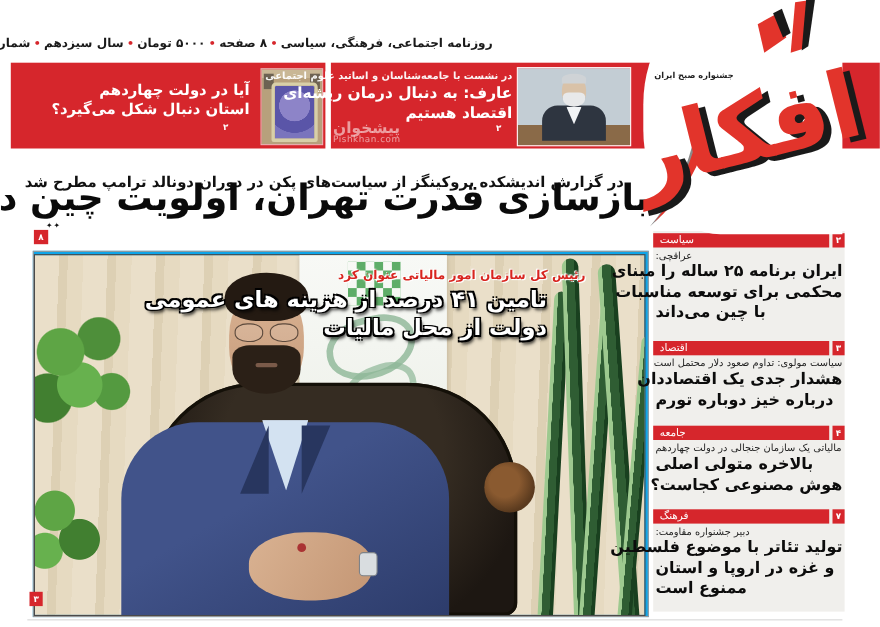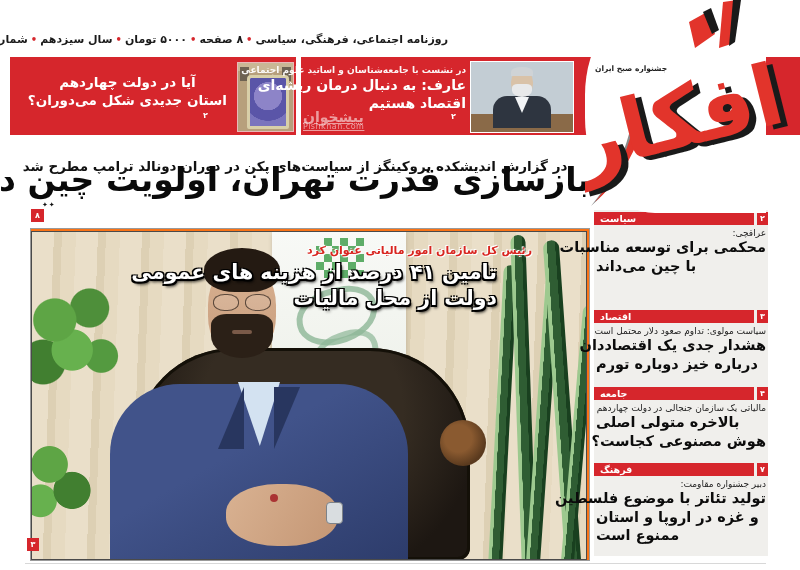--- a/index.html
+++ b/index.html
@@ -7,21 +7,21 @@
   #page{position:relative;width:800px;height:570px;background:#fff;overflow:hidden;margin:0 auto;}
 
   
   #infoline{position:absolute;top:33px;right:352px;white-space:nowrap;font-size:11px;font-weight:bold;color:#1a1a1a;}
   #infoline .dot{color:#d6262c;margin:0 3px;font-size:10px;}
 
   .redbox{position:absolute;top:57px;height:78px;background:#d6262c;}
   #box-left{left:10px;width:286px;}
   #box-mid{left:301px;width:499px;}
 
-  #box-left .bl-text{position:absolute;top:17px;right:69px;text-align:center;color:#fff;font-weight:bold;font-size:13.5px;line-height:17.5px;white-space:nowrap;}
+  #box-left .bl-text{position:absolute;top:17px;right:69px;text-align:right;color:#fff;font-weight:bold;font-size:13.5px;line-height:17.5px;white-space:nowrap;}
   .mini-num{position:absolute;color:#fff;font-size:8px;font-weight:bold;}
   #bl-num{top:54px;left:193px;}
   #bm-num{top:55px;left:150px;}
 
   
   #bl-photo{position:absolute;left:227px;top:5px;width:55px;height:68px;background:
     linear-gradient(180deg,#c9b795 0 12%,#b7a07c 12% 100%);border:1px solid #e8b9b9;overflow:hidden;}
   #bl-photo .win{position:absolute;width:9px;height:14px;background:#6d6252;top:4px;}
   #bl-photo .tile{position:absolute;left:9px;top:12px;width:36px;height:48px;background:
     radial-gradient(circle at 50% 38%, #8d84c8 0 40%, #5a55a8 41% 70%, #7a74bd 71%);
@@ -31,41 +31,41 @@
   #bm-photo{position:absolute;left:169px;top:4px;width:102px;height:70px;background:
     linear-gradient(180deg,#c3cdd4 0 74%,#8a6a48 74% 100%);border:1.5px solid #fff;overflow:hidden;}
   #bm-photo .suit{position:absolute;left:22px;top:34px;width:58px;height:32px;background:#2e3540;border-radius:14px 14px 0 0;}
   #bm-photo .shirtv{position:absolute;left:44px;top:35px;width:14px;height:16px;background:#f2f4f6;clip-path:polygon(0 0,100% 0,50% 100%);}
   #bm-photo .head{position:absolute;left:40px;top:8px;width:22px;height:26px;background:#d9c2a8;border-radius:46%;}
   #bm-photo .hair{position:absolute;left:40px;top:5px;width:22px;height:9px;background:#cfd3d6;border-radius:50% 50% 0 0;}
   #bm-photo .beard{position:absolute;left:41px;top:22px;width:20px;height:13px;background:#e8e9ea;border-radius:30% 30% 55% 55%;}
   #bm-text{position:absolute;top:8px;right:334px;text-align:right;color:#fff;white-space:nowrap;}
   #bm-text .k{font-size:9px;font-weight:bold;opacity:.95;margin-bottom:2px;}
   #bm-text .h{font-size:14px;font-weight:bold;line-height:17.5px;}
-  #wm{position:absolute;left:2px;bottom:3px;color:rgba(255,255,255,.55);text-align:left;line-height:10px;text-decoration:underline;}
+  #wm{position:absolute;left:2px;bottom:3px;color:rgba(255,255,255,.55);text-align:left;line-height:10px;}
   #wm .fa{font-size:14px;font-weight:bold;}
   #wm .en{font-size:8px;letter-spacing:.5px;}
 
   
   #logo{position:absolute;left:585px;top:0;width:215px;height:215px;z-index:5;}
   #logo .panel{position:absolute;left:0;top:0;width:181px;height:213px;background:#fff;
     border-top-left-radius:70px 95px;border-bottom-left-radius:70px 95px;}
   #logo svg{position:absolute;left:0;top:0;}
   #logo-tagline{position:absolute;left:10px;top:64px;font-size:7.5px;color:#222;font-weight:bold;}
 
   
   #lead-kicker{position:absolute;top:146px;left:0;width:590px;text-align:center;font-size:13.5px;font-weight:bold;color:#111;white-space:nowrap;margin-top:12px;}
   #lead-headline{position:absolute;top:160px;left:0;width:590px;text-align:center;font-size:33px;font-weight:bold;color:#0a0a0a;letter-spacing:-1px;white-space:nowrap;}
   #lead-orn{position:absolute;top:201px;left:42px;font-size:7px;color:#111;letter-spacing:1px;}
   .page-badge{position:absolute;width:13px;height:13px;background:#d6262c;color:#fff;font-size:8px;font-weight:bold;
     display:flex;align-items:center;justify-content:center;}
   #lead-page{top:209px;left:31px;}
 
   
-  #photo{position:absolute;left:30px;top:228px;width:554px;height:327px;border:1px solid #9a9a9a;background:#f97316;padding:2px;}
+  #photo{position:absolute;left:30px;top:228px;width:554px;height:327px;border:1px solid #9a9a9a;background:#0ea5e9;padding:2px;}
   #pic{position:relative;width:100%;height:100%;border:1px solid #4a4a4a;overflow:hidden;
     background:repeating-linear-gradient(92deg,#eadfc9 0 22px,#ddd0b4 22px 30px,#e6dac1 30px 44px);}
   .flag{position:absolute;left:240px;top:0;width:134px;height:162px;background:linear-gradient(180deg,#f8f9f6,#eef1ea);
     border-radius:0 0 10px 10px;box-shadow:0 2px 4px rgba(0,0,0,.15);}
   .flag .grid{position:absolute;left:44px;top:6px;width:48px;height:40px;
     background:repeating-conic-gradient(#43a04f 0 25%,transparent 0 50%) 0 0/16px 16px;opacity:.85;}
   .flag .sq1,.flag .sq2{position:absolute;border:6px solid #7fae8a;border-radius:50% 40% 55% 45%;opacity:.7;}
   .flag .sq1{left:24px;top:56px;width:70px;height:44px;transform:rotate(-12deg);}
   .flag .sq2{left:40px;top:100px;width:56px;height:36px;transform:rotate(-18deg);border-color:#8db797;}
   .fern{position:absolute;border-radius:50%;}
@@ -106,41 +106,41 @@
   #ph-label{position:absolute;top:12px;right:54px;font-size:11px;font-weight:bold;color:#d8251f;
     text-shadow:0 0 2px #fff,0 0 2px #fff,1px 1px 0 #fff,-1px -1px 0 #fff;white-space:nowrap;z-index:6;}
   #ph-head{position:absolute;top:27px;right:89px;text-align:right;font-size:20.5px;font-weight:bold;color:#fff;line-height:26px;white-space:nowrap;z-index:6;
     text-shadow:1.5px 1.5px 0 #000,-1.5px -1.5px 0 #000,1.5px -1.5px 0 #000,-1.5px 1.5px 0 #000,2px 3px 3px rgba(0,0,0,.8);}
   #ph-page{left:-4px;bottom:9px;top:auto;z-index:7;width:12px;height:13px;}
 
   
   #sidebar{position:absolute;left:594px;top:210px;width:174px;height:346px;background:#f0efec;}
   .section{position:absolute;left:0;width:174px;}
   .sec-head{position:relative;height:13px;}
-  .sec-bar{position:absolute;left:0;right:14px;top:0;height:13px;background:#d6262c;color:#fff;font-size:9.5px;font-weight:bold;
+  .sec-bar{position:absolute;left:0;right:14px;top:0;height:13px;background:#d6262c;color:#fff;font-size:9.5px;font-weight:normal;
     line-height:13px;padding:0 6px;text-align:left;direction:rtl;box-sizing:border-box;}
   .sec-num{position:absolute;right:0;top:0;width:11px;height:13px;background:#d6262c;color:#fff;font-size:8px;font-weight:bold;
     display:flex;align-items:center;justify-content:center;}
-  .sec-kicker{font-size:9px;color:#222;text-align:right;padding:3px 2px 0 2px;white-space:nowrap;}
+  .sec-kicker{font-size:9px;color:#222;text-align:left;padding:3px 2px 0 2px;white-space:nowrap;}
   .sec-line{font-size:14.5px;font-weight:bold;color:#0c0c0c;line-height:18.5px;text-align:left;padding:0 2px;white-space:nowrap;}
   #sec0{top:2px;} #sec1{top:100px;} #sec2{top:177px;} #sec3{top:253px;}
 
   #bottom-line{position:absolute;left:25px;top:563px;width:741px;height:1px;background:#d8d8d8;}
 </style>
 </head>
 <body>
 
 <div id="page">
 
   <div id="infoline"><span>روزنامه اجتماعی، فرهنگی، سیاسی</span><span class="dot">•</span><span>۸ صفحه</span><span class="dot">•</span><span>۵۰۰۰ تومان</span><span class="dot">•</span><span>سال سیزدهم</span><span class="dot">•</span><span>شماره ۴۰۶۱</span></div>
 
   <div id="box-left" class="redbox">
     <div class="bl-text">
       <div>آیا در دولت چهاردهم</div>
-      <div>استان جدیدی شکل می‌دوران؟</div>
+      <div>استان دنبال شکل می‌گیرد؟</div>
     </div>
     <div id="bl-photo">
       <div class="win" style="left:2px"></div>
       <div class="win" style="left:44px"></div>
       <div class="tile"></div>
     </div>
     <div id="bl-num" class="mini-num">۲</div>
   </div>
 
   <div id="box-mid" class="redbox">
@@ -230,20 +230,21 @@
   </div>
 
   <div id="sidebar">
 
     <div id="sec0" class="section">
       <div class="sec-head">
         <div class="sec-bar">سیاست</div>
         <div class="sec-num">۲</div>
       </div>
       <div class="sec-kicker">عراقچی:</div>
+      <div class="sec-line">ایران برنامه ۲۵ ساله را مبنای</div>
       <div class="sec-line">محکمی برای توسعه مناسبات</div>
       <div class="sec-line">با چین می‌داند</div>
     </div>
 
     <div id="sec1" class="section">
       <div class="sec-head">
         <div class="sec-bar">اقتصاد</div>
         <div class="sec-num">۳</div>
       </div>
       <div class="sec-kicker">سیاست مولوی: تداوم صعود دلار محتمل است</div>

